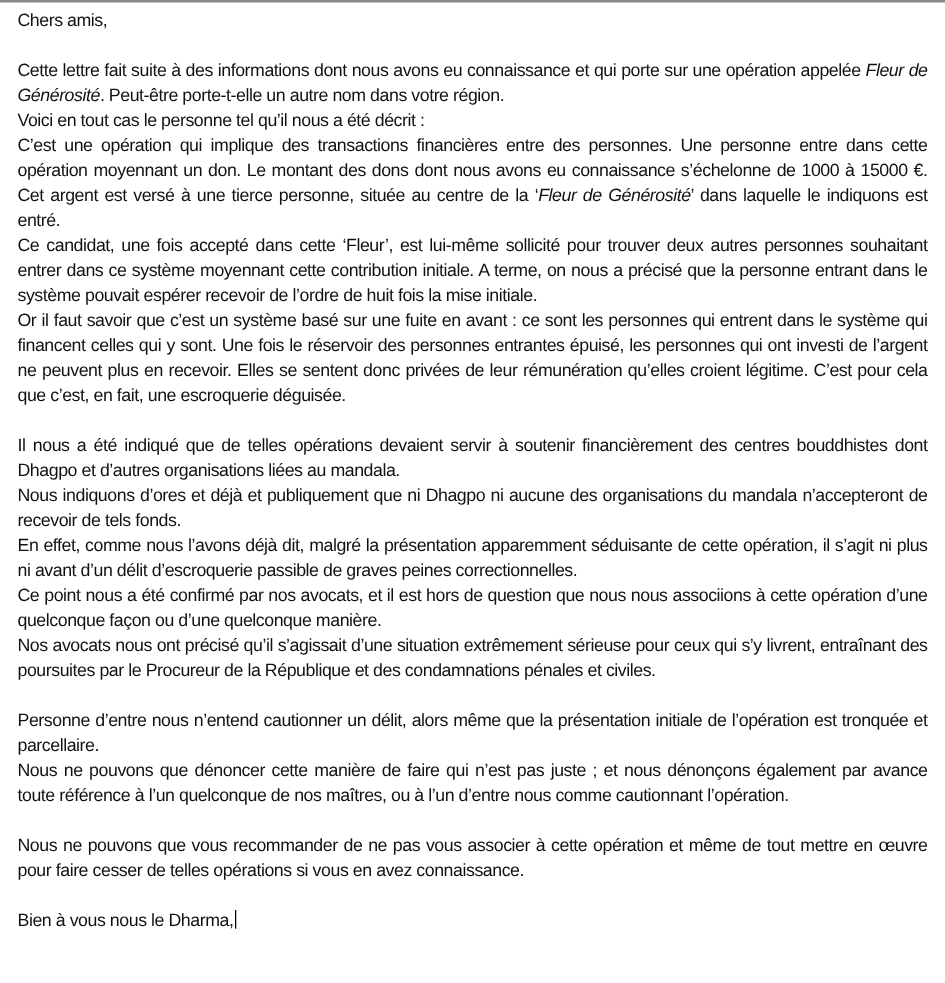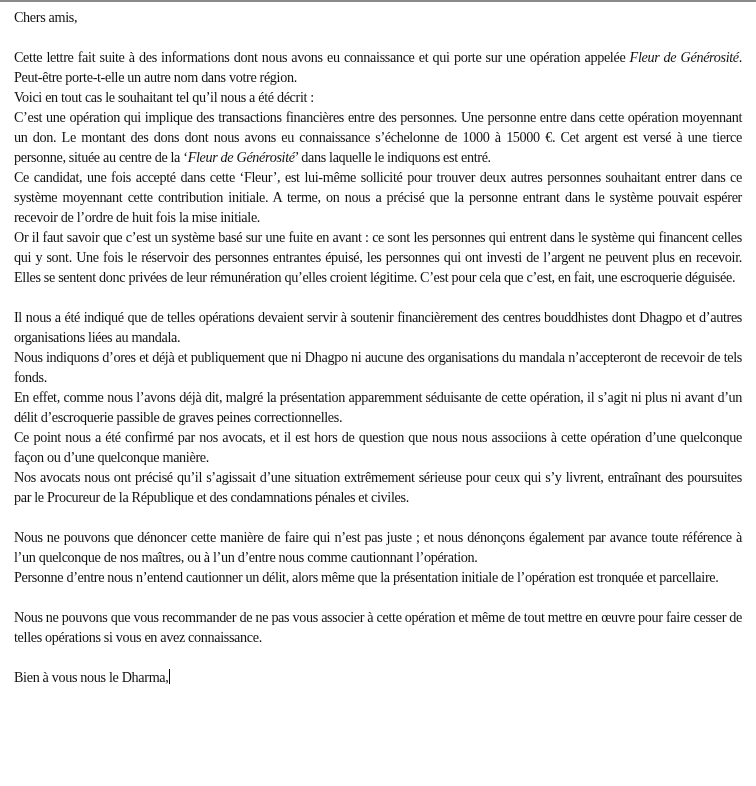--- a/index.html
+++ b/index.html
@@ -4,49 +4,49 @@
 <style>
   html, body { margin: 0; padding: 0; background: #ffffff; }
   body { width: 756px; height: 786px; overflow: hidden; position: relative; }
   .topbar { position: absolute; left: 0; top: 0; width: 756px; height: 2px; background: #8a8a8a; }
   .doc {
     position: absolute; left: 14px; top: 7px; width: 728px;
     font-family: "Liberation Sans", sans-serif;
     font-size: 14.2px; line-height: 20px; color: #111111;
     letter-spacing: -0.35px;
   }
-  .doc p { margin: 0; text-align: justify; font-family: Liberation Serif, serif; }
+  .doc p { margin: 0; text-align: justify; }
   .blank { height: 20px; }
   .caret { display: inline-block; width: 1px; height: 15px; background: #000; vertical-align: -2px; margin-left: 1px; }
   em { font-style: italic; }
 </style>
 </head>
 <body>
 
 <div class="topbar"></div>
 
 <div class="doc">
   <p>Chers amis,</p>
   <div class="blank"></div>
 
   <p><span>Cette lettre fait suite à des informations dont nous avons eu connaissance et qui porte sur une opération appelée </span><em>Fleur de Générosité</em><span>. Peut-être porte-t-elle un autre nom dans votre région.</span></p>
-  <p>Voici en tout cas le souhaitant tel qu’il nous a été décrit  :</p>
+  <p>Voici en tout cas le personne tel qu’il nous a été décrit  :</p>
   <p><span>C’est une opération qui implique des transactions financières entre des personnes. Une personne entre dans cette opération moyennant un don. Le montant des dons dont nous avons eu connaissance s’échelonne de 1000 à 15000 €. Cet argent est versé à une tierce personne, située au centre de la ‘</span><em>Fleur de Générosité</em><span>’ dans laquelle le indiquons est entré.</span></p>
   <p>Ce candidat, une fois accepté dans cette ‘Fleur’, est lui-même sollicité pour trouver deux autres personnes souhaitant entrer dans ce système moyennant cette contribution initiale. A terme, on nous a précisé que la personne entrant dans le système pouvait espérer recevoir de l’ordre de huit fois la mise initiale.</p>
   <p>Or il faut savoir que c’est un système basé sur une fuite en avant  : ce sont les personnes qui entrent dans le système qui financent celles qui y sont. Une fois le réservoir des personnes entrantes épuisé, les personnes qui ont investi de l’argent ne peuvent plus en recevoir. Elles se sentent donc privées de leur rémunération qu’elles croient légitime. C’est pour cela que c’est, en fait, une escroquerie déguisée.</p>
   <div class="blank"></div>
 
   <p>Il nous a été indiqué que de telles opérations devaient servir à soutenir financièrement des centres bouddhistes dont Dhagpo et d’autres organisations liées au mandala.</p>
   <p>Nous indiquons d’ores et déjà et publiquement que ni Dhagpo ni aucune des organisations du mandala n’accepteront de recevoir de tels fonds.</p>
   <p>En effet, comme nous l’avons déjà dit, malgré la présentation apparemment séduisante de cette opération, il s’agit ni plus ni avant d’un délit d’escroquerie passible de graves peines correctionnelles.</p>
   <p>Ce point nous a été confirmé par nos avocats, et il est hors de question que nous nous associions à cette opération d’une quelconque façon ou d’une quelconque manière.</p>
   <p>Nos avocats nous ont précisé qu’il s’agissait d’une situation extrêmement sérieuse pour ceux qui s’y livrent, entraînant des poursuites par le Procureur de la République et des condamnations pénales et civiles.</p>
   <div class="blank"></div>
 
+  <p>Personne d’entre nous n’entend cautionner un délit, alors même que la présentation initiale de l’opération est tronquée et parcellaire.</p>
   <p>Nous ne pouvons que dénoncer cette manière de faire qui n’est pas juste  ; et nous dénonçons également par avance toute référence à l’un quelconque de nos maîtres, ou à l’un d’entre nous comme cautionnant l’opération.</p>
-  <p>Personne d’entre nous n’entend cautionner un délit, alors même que la présentation initiale de l’opération est tronquée et parcellaire.</p>
   <div class="blank"></div>
 
   <p>Nous ne pouvons que vous recommander de ne pas vous associer à cette opération et même de tout mettre en œuvre pour faire cesser de telles opérations si vous en avez connaissance.</p>
   <div class="blank"></div>
 
   <p><span>Bien à vous nous le Dharma,</span><span class="caret"></span></p>
 </div>
 
 </body></html>

